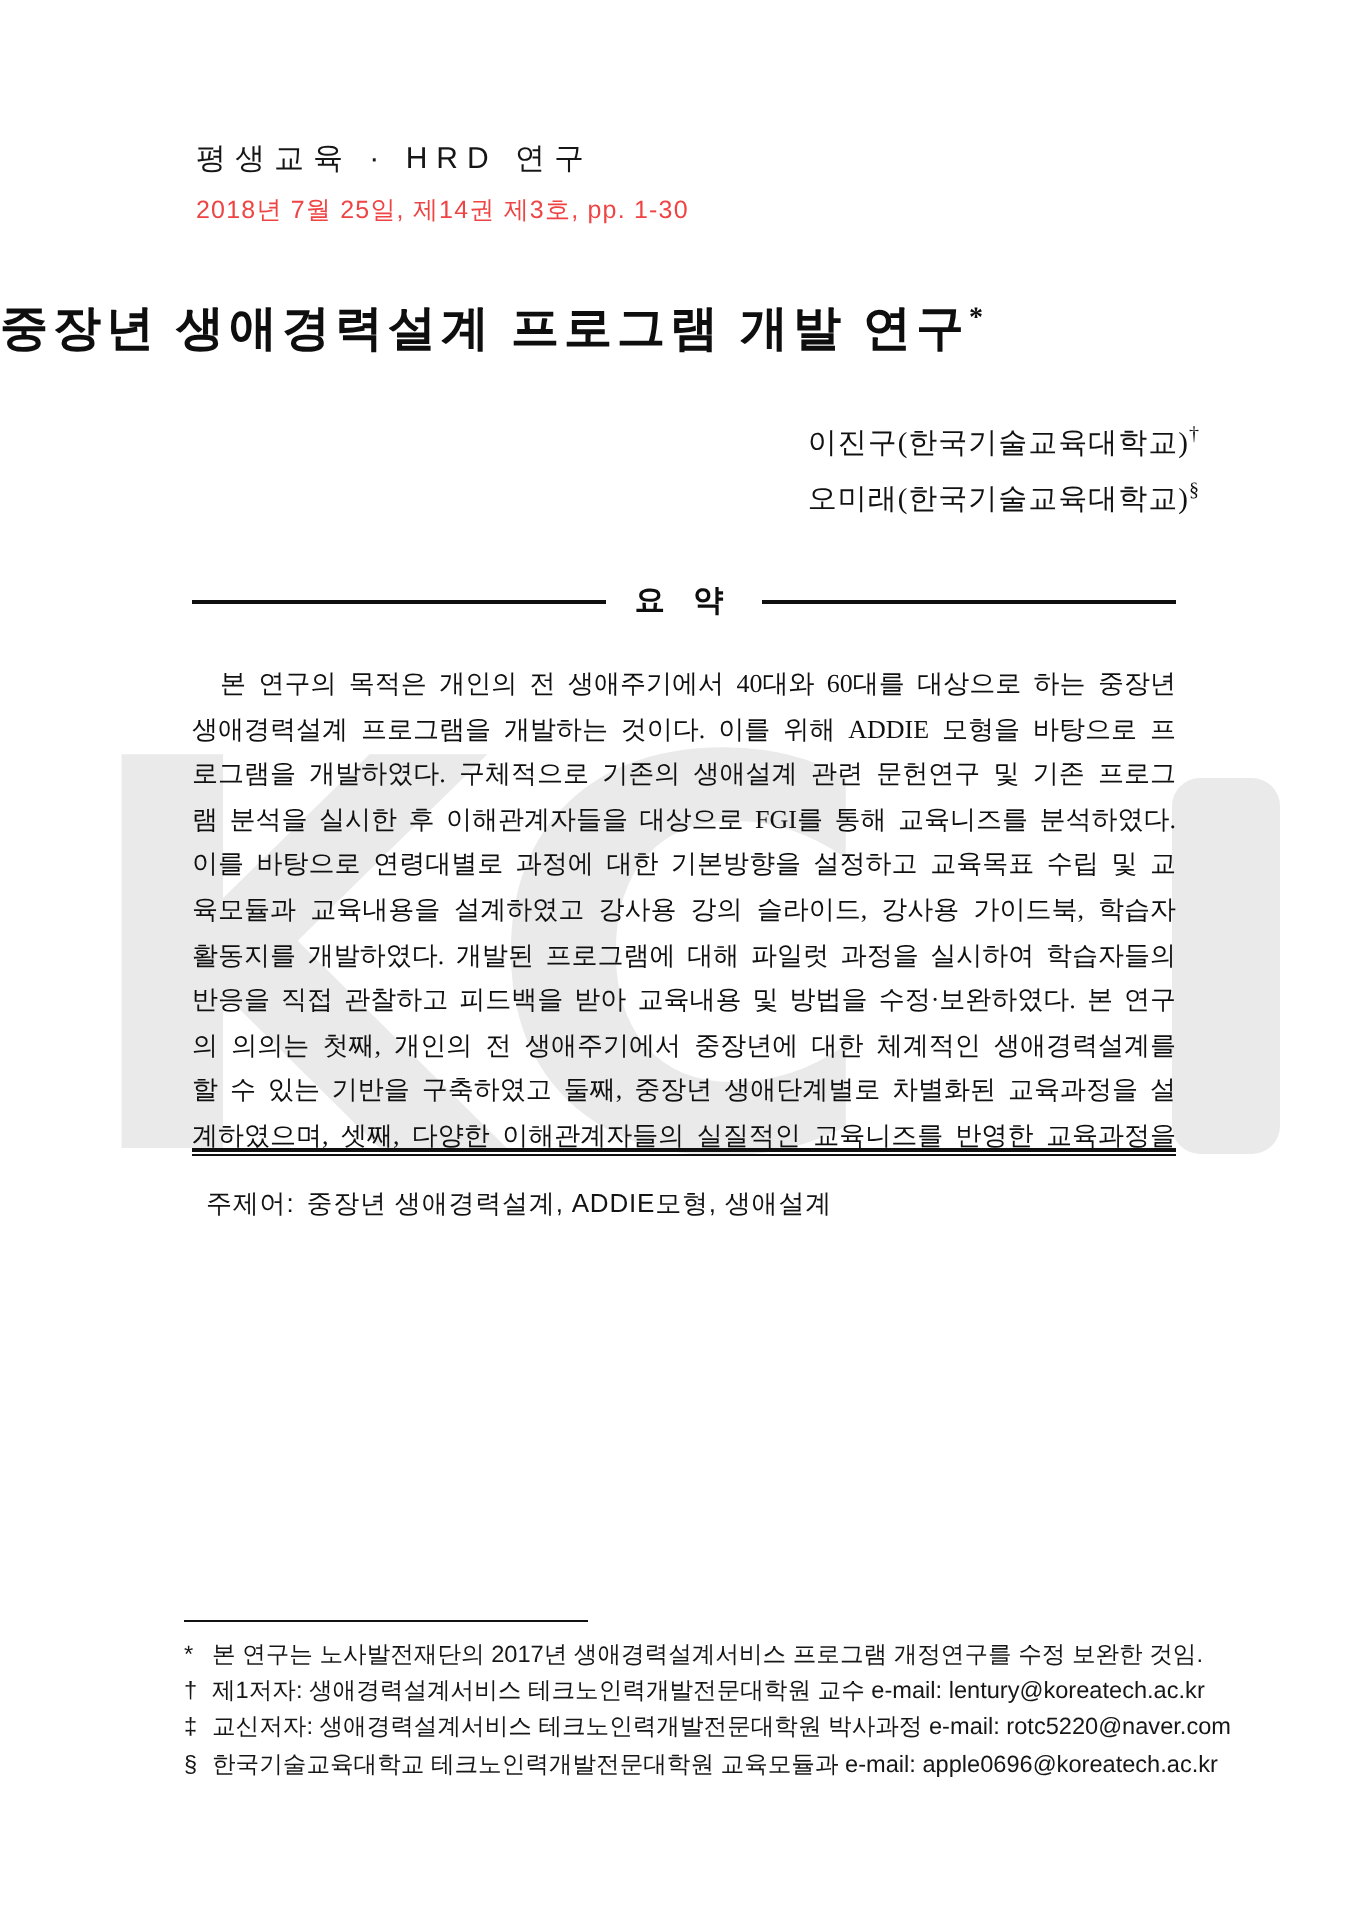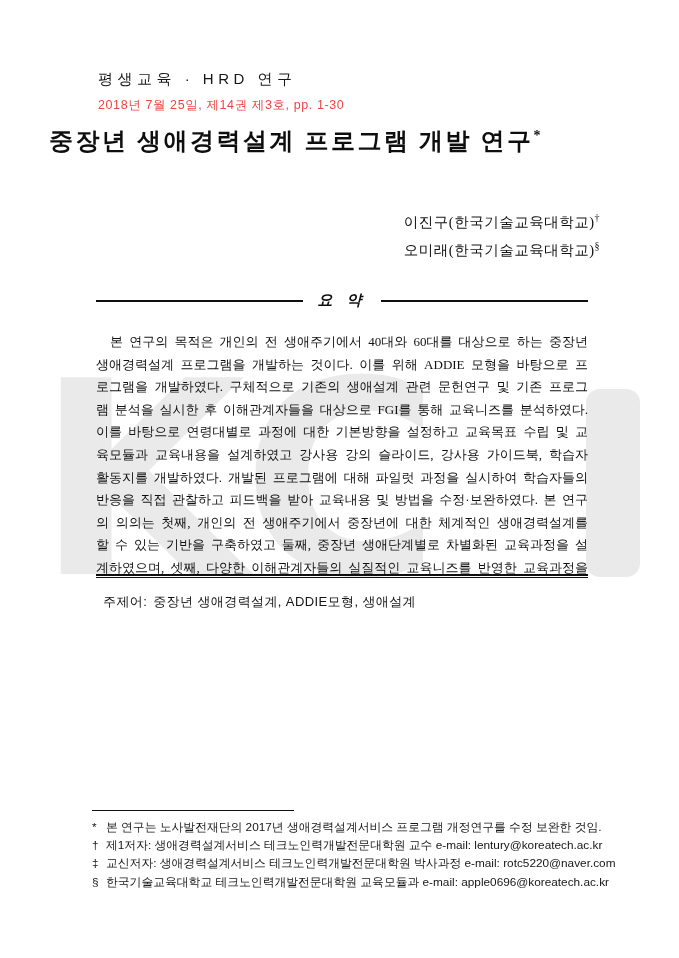--- a/index.html
+++ b/index.html
@@ -30,39 +30,39 @@
     font-family:"Liberation Sans","DejaVu Sans",sans-serif;
     font-size:15px; letter-spacing:4.5px; color:#161616;
   }
   .journal-issue {
     position:absolute; left:98px; top:97px;
     font-family:"Liberation Sans","DejaVu Sans",sans-serif;
     font-size:12.5px; letter-spacing:0.6px; color:#ef4444;
   }
 
   .paper-title {
-    position:absolute; left:0; width:543px; top:125px; text-align:right;
+    position:absolute; left:0; width:543px; top:148px; text-align:left;
     font-family:"Liberation Serif","DejaVu Serif",serif;
     font-weight:bold; font-size:24px; letter-spacing:2.5px; color:#0e0e0e;
   }
   .paper-title sup { font-size:14px; }
 
   .authors {
     position:absolute; right:79px; top:208px; text-align:right;
     font-family:"Liberation Serif","DejaVu Serif",serif;
     font-size:14.5px; line-height:28px; letter-spacing:0.5px; color:#111;
   }
   .author-marker { font-size:10px; vertical-align:super; line-height:0; }
 
   .abstract { position:absolute; left:96px; top:291px; width:492px; }
   .abstract-heading { display:flex; align-items:center; }
   .abstract-heading .rule { flex:1; height:0; border-top:2.2px solid #0f0f0f; }
   .abstract-heading .label {
     padding:0 14px; font-family:"Liberation Sans","DejaVu Sans",sans-serif;
-    font-weight:bold; font-size:15px; letter-spacing:5px; color:#0e0e0e;font-style:italic;
+    font-weight:bold; font-size:15px; letter-spacing:5px; color:#0e0e0e;
   }
   .abstract-body {
     margin-top:21px; font-family:"Liberation Serif","DejaVu Serif",serif;
     font-size:13px; line-height:22.6px; text-align:justify; text-indent:14px;
     word-spacing:2px; color:#101010; max-height:250px; overflow:hidden;
   }
   .keywords-rule {
     position:absolute; top:283px; left:0; width:100%; height:4px;
     border-top:2px solid #0f0f0f; border-bottom:1.5px solid #0f0f0f;
     box-sizing:border-box;

